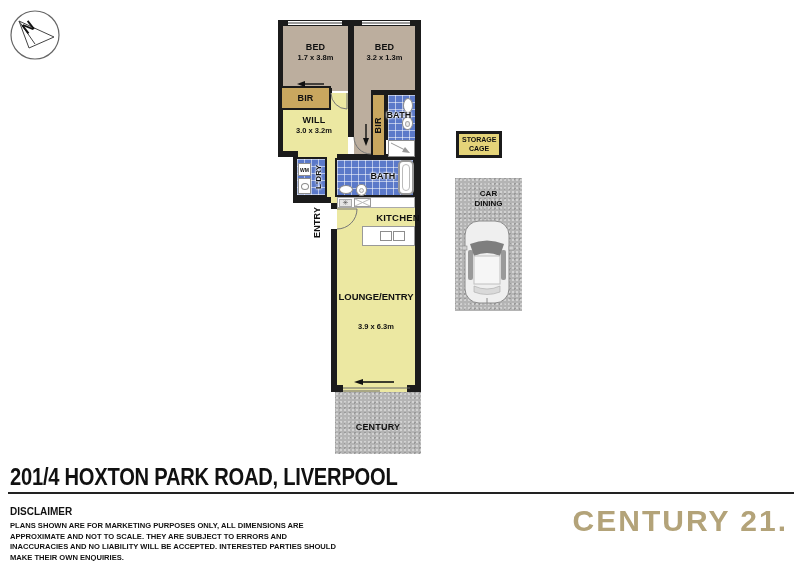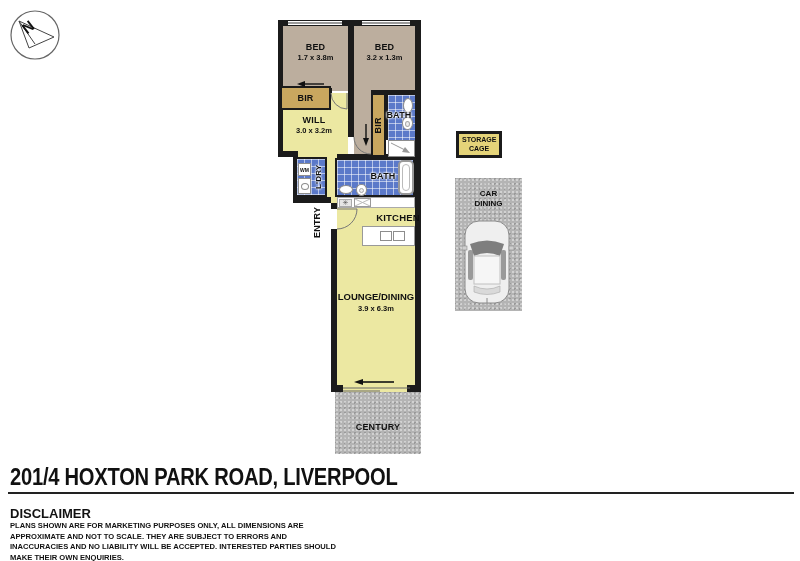--- a/index.html
+++ b/index.html
@@ -35,21 +35,21 @@
   .lbl{position:absolute;color:#101010;font-weight:bold;text-align:center;line-height:1.2;}
   .room-name{font-size:9px;letter-spacing:.2px;}
   .room-dims{font-size:7.5px;}
   .halo{text-shadow:0 0 2px #fff,0 0 2px #fff,0 0 3px #fff;}
   .vert{transform:rotate(-90deg);transform-origin:center center;}
   .vwrap{position:absolute;display:flex;align-items:center;justify-content:center;}
   
   .address{position:absolute;left:10px;top:463px;font-size:24px;font-weight:bold;color:#111;
            transform:scaleX(.84);transform-origin:left;white-space:nowrap;letter-spacing:-.3px;}
   .rule{position:absolute;left:8px;top:492px;width:786px;height:2px;background:#222;}
-  .disc-h{position:absolute;left:10px;top:506px;font-size:13px;font-weight:bold;color:#111;}
+  .disc-h{position:absolute;left:10px;top:506px;font-size:10px;font-weight:bold;color:#111;}
   .disc-b{position:absolute;left:10px;top:521px;width:336px;font-size:7.6px;font-weight:bold;
           color:#111;line-height:1.4;}
   .brand{position:absolute;right:12px;top:504px;font-size:30px;font-weight:bold;
          color:#b3a379;letter-spacing:2px;white-space:nowrap;}
   svg{position:absolute;left:0;top:0;pointer-events:none;}
   .cook{position:absolute;font-size:7px;color:#555;display:flex;align-items:center;
         justify-content:center;background:#e6e6e6;border:1px solid #aaa;box-sizing:border-box;}
 </style>
 </head>
 <body>
@@ -135,22 +135,22 @@
   <div class="lbl" style="left:354px;top:42px;width:61px;">
     <div class="room-name">BED</div>
     <div class="room-dims">3.2 x 1.3m</div>
   </div>
   <div class="lbl" style="left:283px;top:115px;width:62px;">
     <div class="room-name">WILL</div>
     <div class="room-dims">3.0 x 3.2m</div>
   </div>
   <div class="lbl room-name" style="left:337px;top:212px;width:90px;font-size:9.5px;margin-left:16px;">KITCHEN</div>
   <div class="lbl" style="left:337px;top:291px;width:78px;">
-    <div style="font-size:9.5px;">LOUNGE/DINING</div>
-    <div class="room-dims" style="margin-top:2px;text-align:center;">3.9 x 6.3m</div>
+    <div style="font-size:9.5px;">LOUNGE/ENTRY</div>
+    <div class="room-dims" style="margin-top:20px;text-align:center;">3.9 x 6.3m</div>
   </div>
   <div class="lbl room-name" style="left:335px;top:422px;width:86px;">CENTURY</div>
   <div class="vwrap" style="left:305px;top:205px;width:26px;height:34px;">
     <span class="lbl room-name vert" style="position:static;">ENTRY</span>
   </div>
 
   <div class="abs" style="left:456px;top:131px;width:46px;height:27px;background:#e5d479;border:3px solid #1b1b1b;box-sizing:border-box;display:flex;align-items:center;justify-content:center;">
     <span class="lbl" style="position:static;font-size:7px;line-height:1.15;width:34px;">STORAGE CAGE</span>
   </div>
 
@@ -190,14 +190,15 @@
     <polygon points="410,153 402,152 405,147" fill="#999"></polygon>
 
     <line x1="355" y1="199" x2="370" y2="206" stroke="#bbb" stroke-width="1"></line>
     <line x1="370" y1="199" x2="355" y2="206" stroke="#bbb" stroke-width="1"></line>
   </svg>
 
   <div class="address">201/4 HOXTON PARK ROAD, LIVERPOOL</div>
   <div class="rule"></div>
   <div class="disc-h">DISCLAIMER</div>
   <div class="disc-b">PLANS SHOWN ARE FOR MARKETING PURPOSES ONLY, ALL DIMENSIONS ARE APPROXIMATE AND NOT TO SCALE. THEY ARE SUBJECT TO ERRORS AND INACCURACIES AND NO LIABILITY WILL BE ACCEPTED. INTERESTED PARTIES SHOULD MAKE THEIR OWN ENQUIRIES.</div>
+  <div class="brand">CENTURY 21.</div>
 
 </div>
 
 </body></html>

